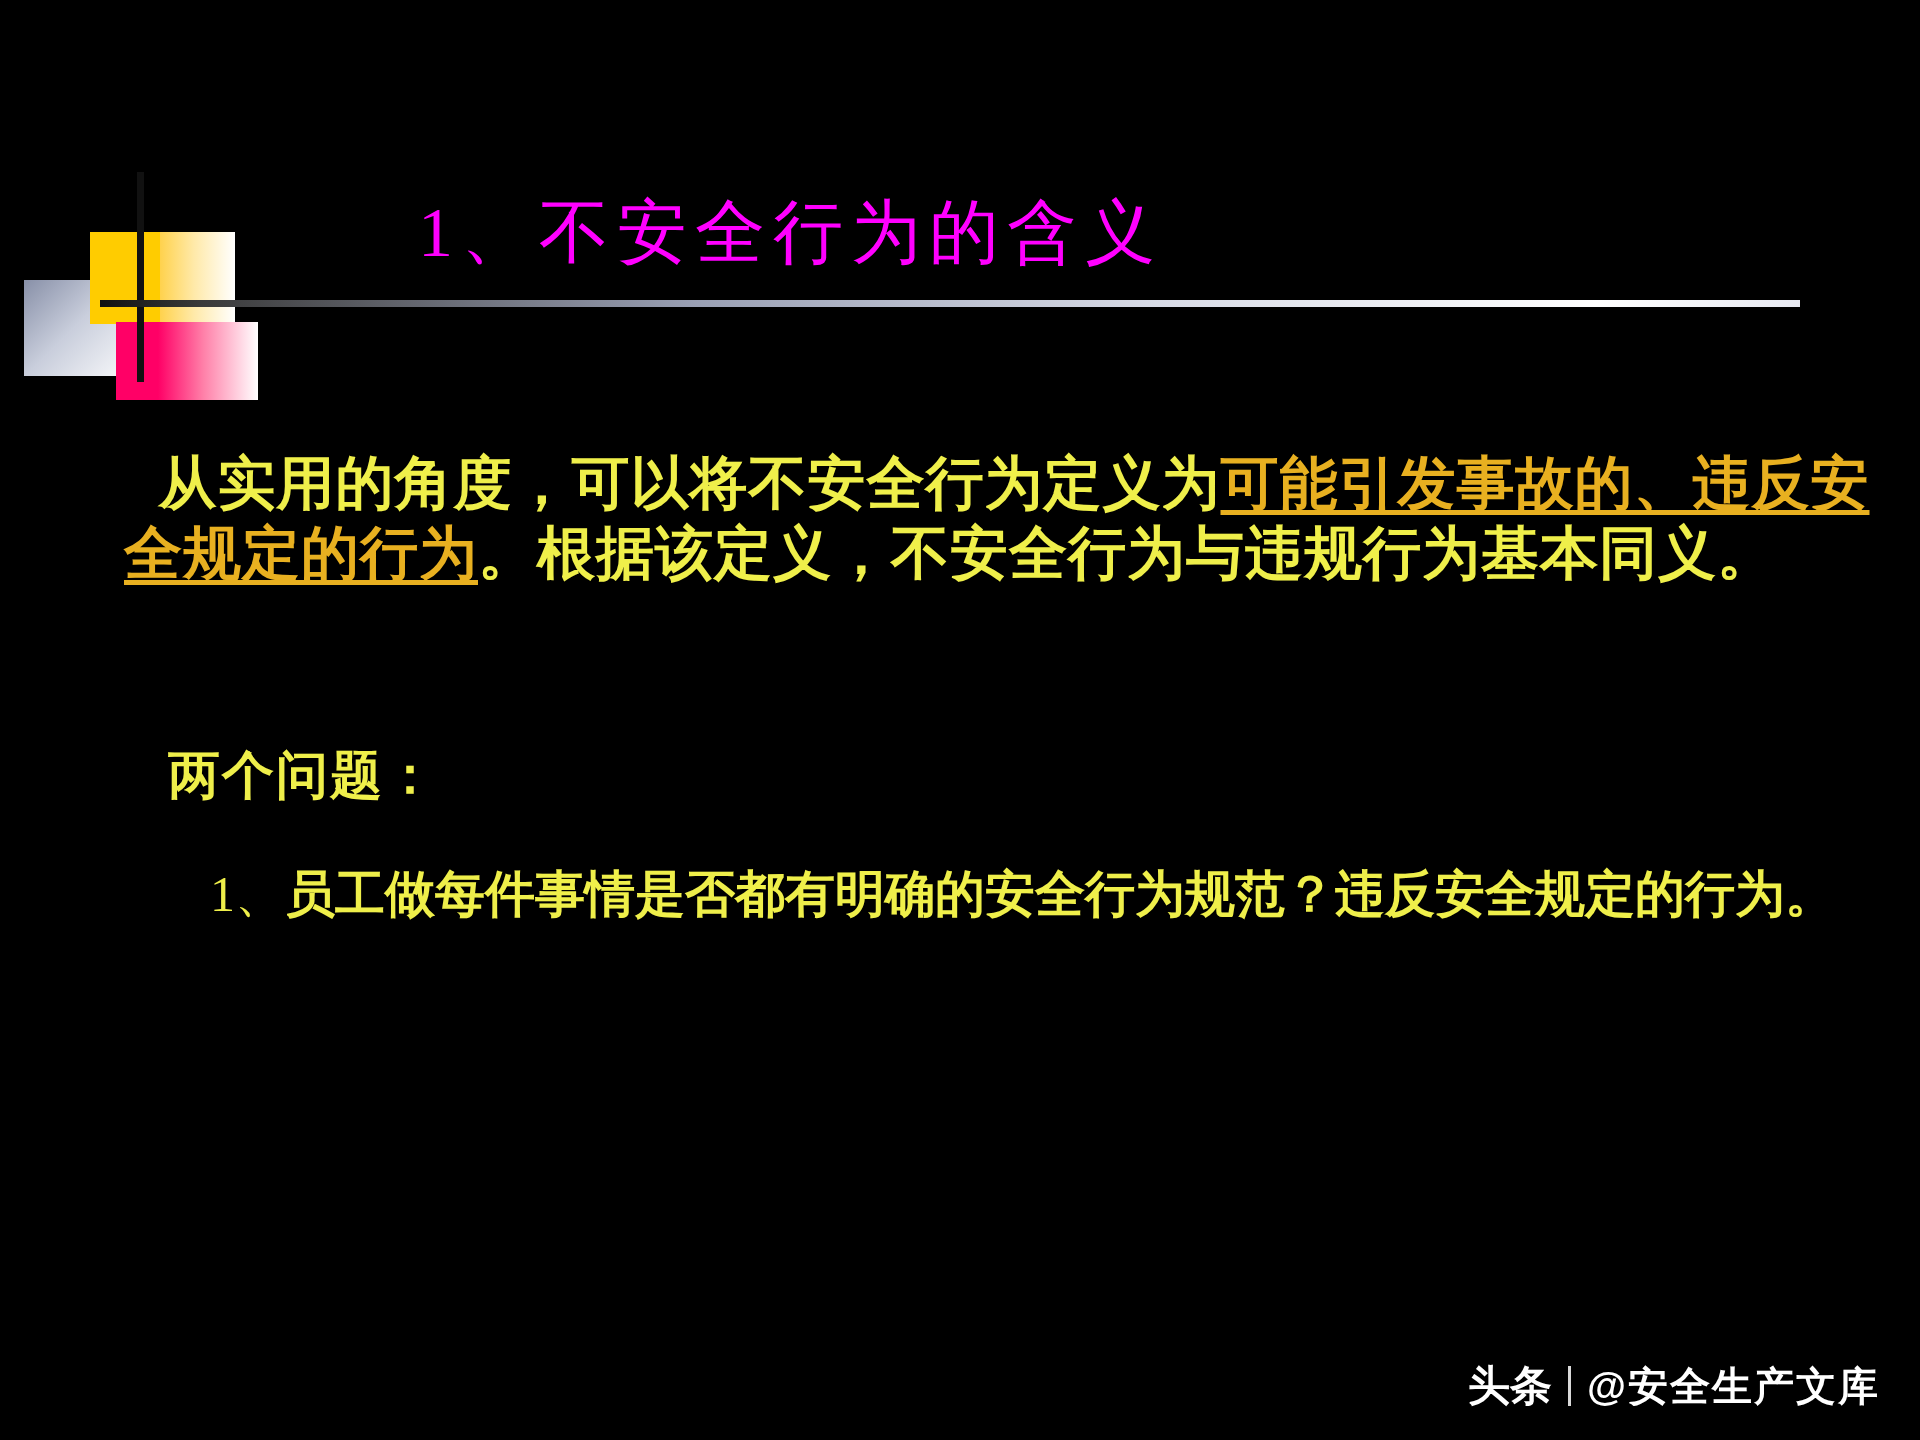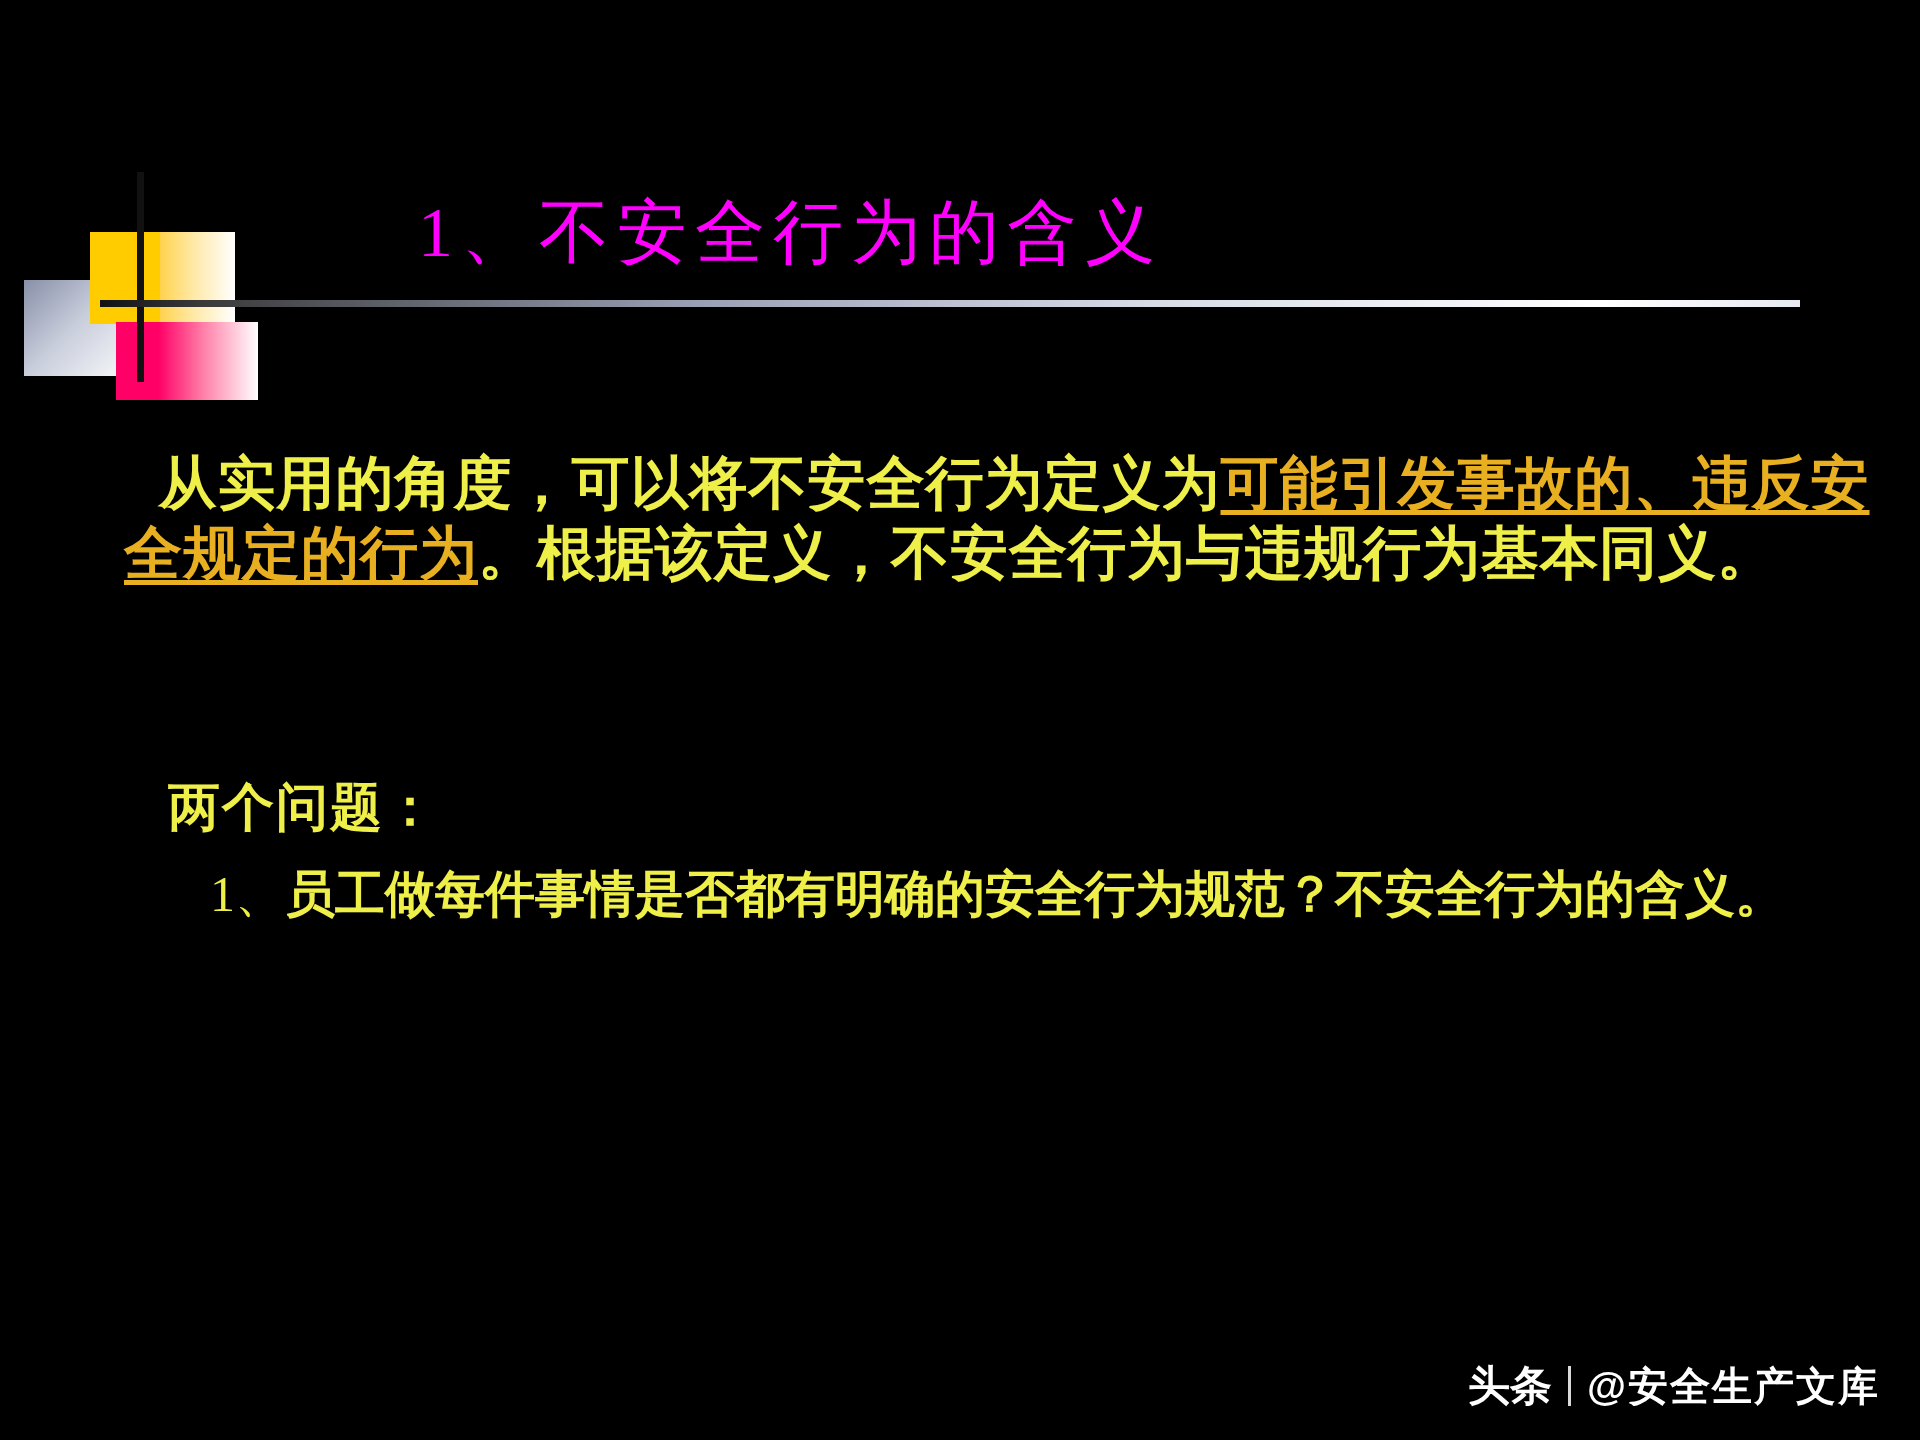--- a/index.html
+++ b/index.html
@@ -53,21 +53,21 @@
   #para1{left:20px;top:448px;width:1860px;text-indent:128px;}
   .ul{
     color:#E8B020;
     text-decoration:underline;
     text-decoration-thickness:5px;
     text-underline-offset:7px;
   }
 
   #twoq{
     position:absolute;left:168px;top:744px;
-    color:#EFEF4A;font-weight:bold;font-size:52px;line-height:62px;letter-spacing:2px;margin-top:32px;
+    color:#EFEF4A;font-weight:bold;font-size:52px;line-height:62px;letter-spacing:2px;
   }
 
   .item{
     position:absolute;
     color:#EFEF4A;font-weight:bold;font-size:50px;line-height:64px;letter-spacing:0px;
   }
   #item1{left:20px;top:862px;width:1880px;text-indent:190px;}
   #item2{left:20px;top:1018px;width:1880px;text-indent:190px;}
   .num{
     font-family:"Liberation Serif","DejaVu Serif",serif;
@@ -102,21 +102,21 @@
 
   <div class="title">1、不安全行为的含义</div>
 
   <div class="para" id="para1">
     <span>从实用的角度，可以将不安全行为定义为</span><span class="ul">可能引发事故的、违反安全规定的行为</span><span>。根据该定义，不安全行为与违规行为基本同义。</span>
   </div>
 
   <div id="twoq">两个问题：</div>
 
   <div class="item" id="item1">
-    <span class="num">1、</span><span>员工做每件事情是否都有明确的安全行为规范？不安全行为的含义。</span>
+    <span class="num">1、</span><span>员工做每件事情是否都有明确的安全行为规范？违反安全规定的行为。</span>
   </div>
 
 
   <div class="wm">
     <span class="wm-logo">头条</span>
     <span class="wm-sep"></span>
     <span class="wm-name">@安全生产文库</span>
   </div>
 
 </div>

